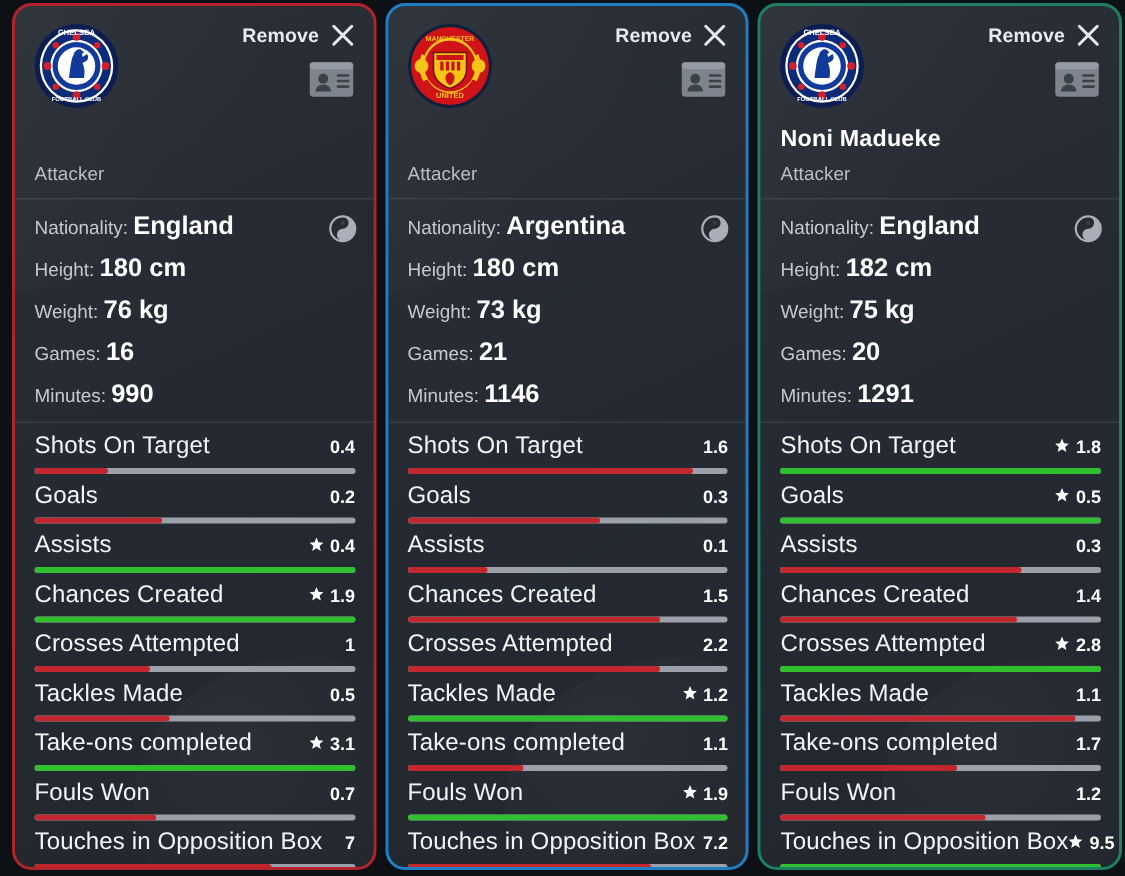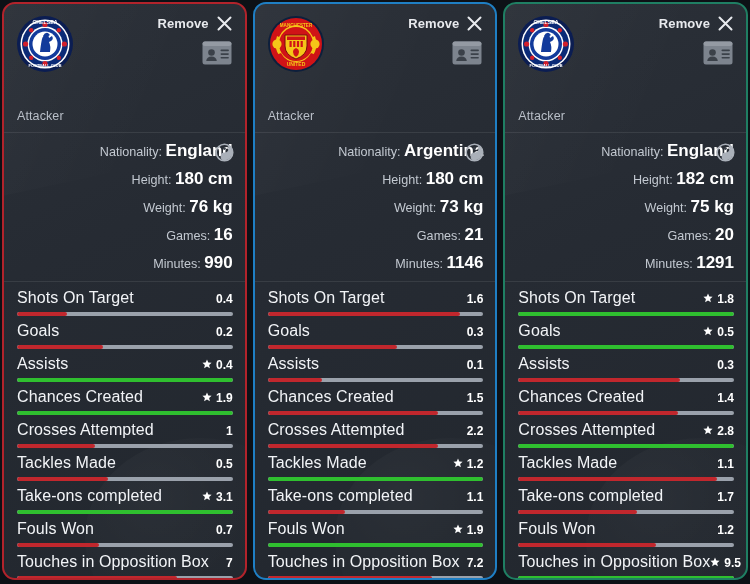--- a/index.html
+++ b/index.html
@@ -6,23 +6,22 @@
   html, body {
     width: 750px; height: 584px;
     background: #0f1318;
     font-family: "Liberation Sans", sans-serif;
     overflow: hidden;
   }
   .board {
     width: 750px; height: 584px;
     display: flex;
     gap: 6px;
-    padding: 2px 2px 4px 2px;
+    padding: 2px 2px 4px 8px;
     background: #0d1116;
-    text-align: right;
   }
   .card {
     position: relative;
     flex: 1 1 0;
     min-width: 0;
     border-radius: 13px;
     border: 2px solid #b2232b;
     background: linear-gradient(155deg, #2b3038 0%, #262b33 40%, #22272e 100%);
     overflow: hidden;
     display: flex;
@@ -523,20 +522,21 @@
   <rect x="0.5" y="1.5" width="29" height="4.6" rx="2.5" fill="#949aa3"></rect>
   <circle cx="9.5" cy="12.5" r="3.3" fill="#3b4149"></circle>
   <path d="M4.2 21 q0.6 -4.6 5.3 -4.6 q4.7 0 5.3 4.6 z" fill="#3b4149"></path>
   <rect x="18.5" y="9.5" width="8.4" height="1.7" rx="0.8" fill="#3b4149"></rect>
   <rect x="18.5" y="13.2" width="8.4" height="1.7" rx="0.8" fill="#3b4149"></rect>
   <rect x="18.5" y="16.9" width="8.4" height="1.7" rx="0.8" fill="#3b4149"></rect>
 </svg>
             </span>
         </span>
       </div>
+      <div class="pname">Noni Madueke</div>
       <div class="ppos">Attacker</div>
     </div>
 
     <div class="bio">
       <span><svg class="foot-icon" viewBox="0 0 19 19">
   <circle cx="9.5" cy="9.5" r="8.3" fill="none" stroke="#aab0b9" stroke-width="1.5"></circle>
   <path d="M9.5 1.7 a3.9 3.9 0 0 1 0 7.8 a3.9 3.9 0 0 0 0 7.8 a7.8 7.8 0 0 0 0 -15.6z" fill="#aab0b9"></path>
   <circle cx="9.5" cy="5.6" r="1.35" fill="#3a4049"></circle>
 </svg></span>
       <div class="bio-row"><span>Nationality:</span> <b>England</b></div>

